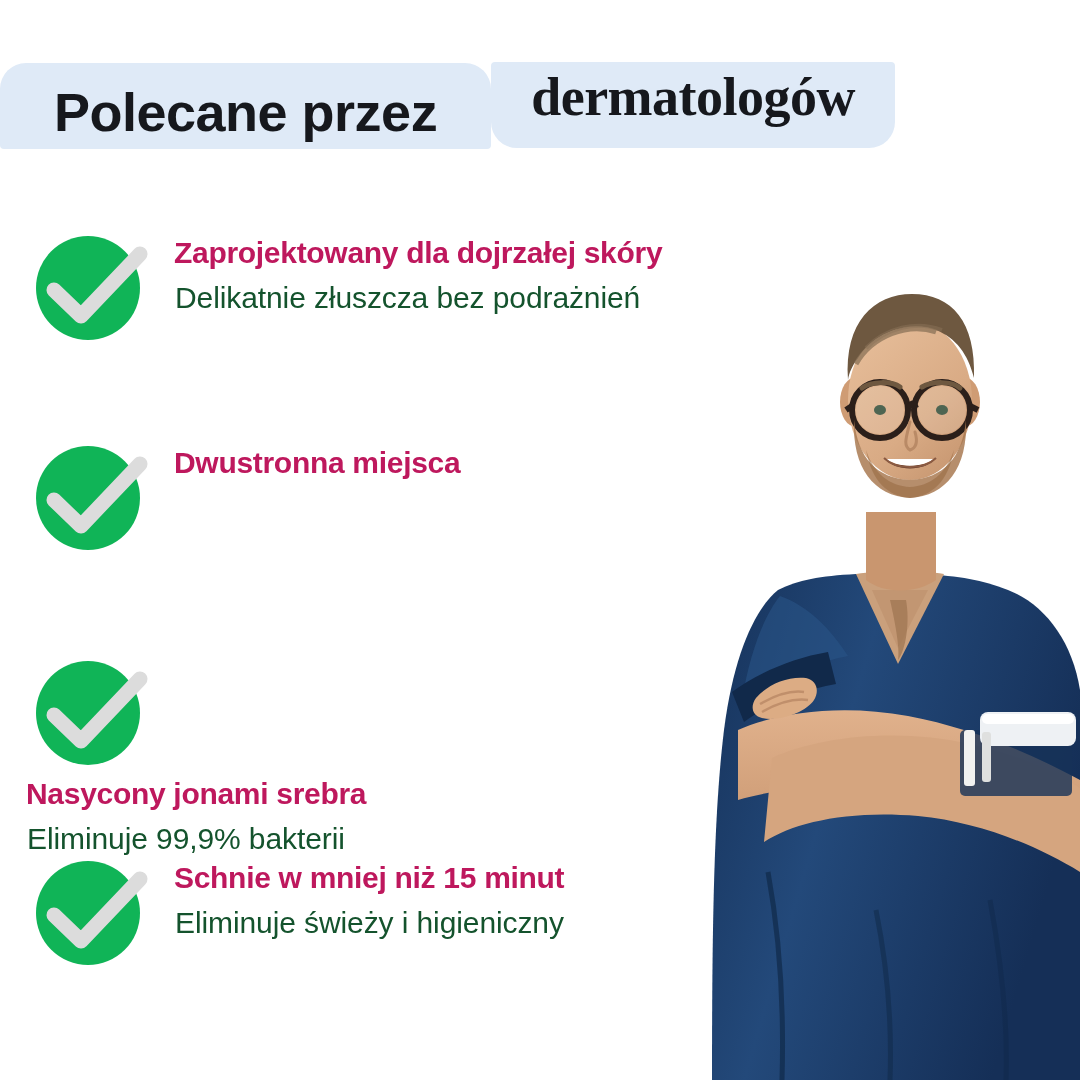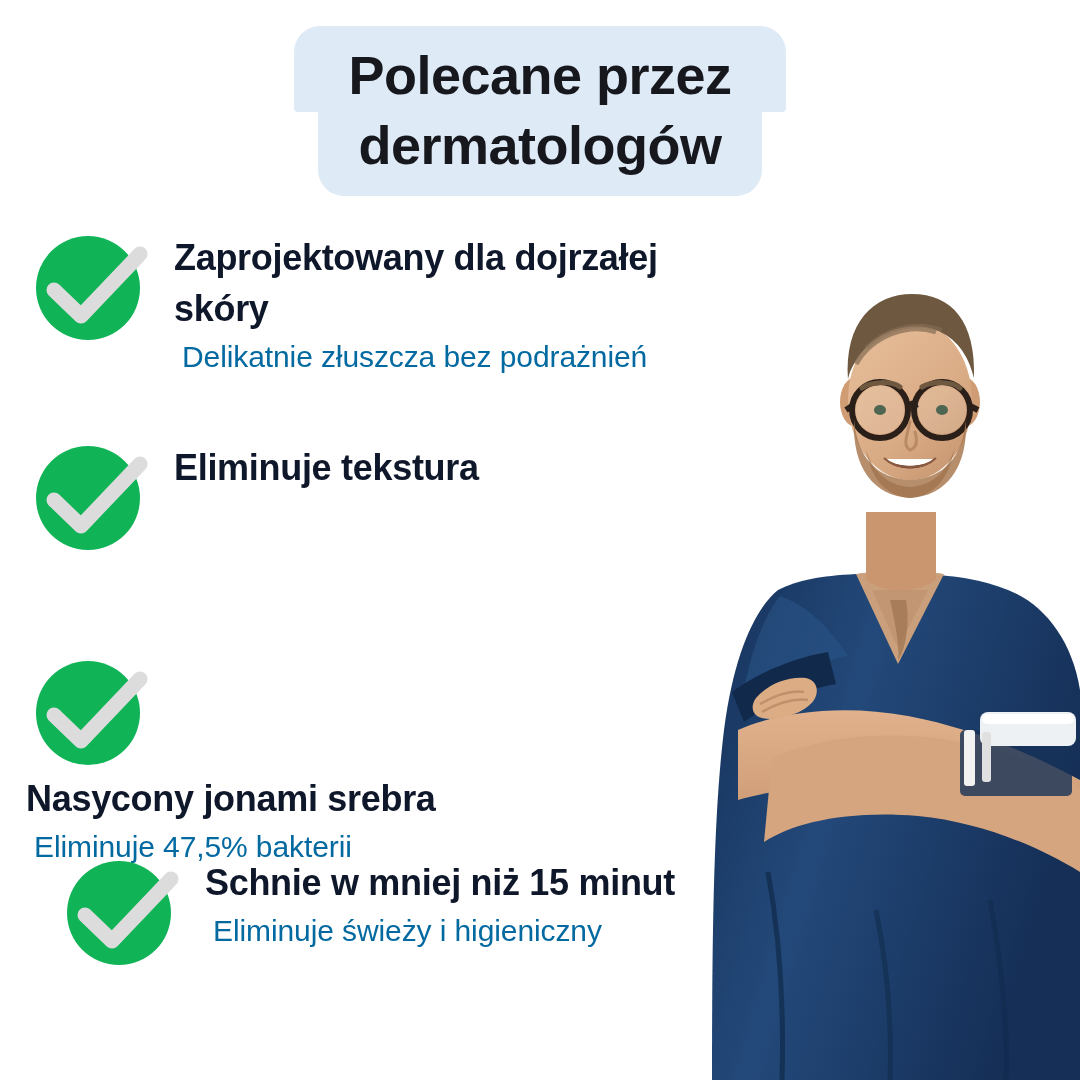--- a/index.html
+++ b/index.html
@@ -17,21 +17,21 @@
   }
 
   
   .header-badge {
     position: absolute;
     left: 0;
     top: 26px;
     width: 1080px;
     height: 160px;
     display: flex;
-    flex-direction: column;
+    flex-direction: row;
     align-items: center;
     justify-content: flex-start;
   }
   .badge-line {
     position: relative;
     display: inline-block;
     background: #dfeaf7;
     color: #16181d;
     font-size: 54px;
     font-weight: bold;
@@ -40,38 +40,39 @@
     white-space: nowrap;
   }
   .badge-line-1 {
     border-radius: 26px 26px 4px 4px;
     padding: 22px 54px 10px 54px;
   }
   .badge-line-2 {
     border-radius: 4px 4px 26px 26px;
     padding: 8px 40px 24px 40px;
     margin-top: -2px;
+    font-family: Liberation Serif, serif;
   }
 
   
   .features {
     position: absolute;
     left: 0;
     top: 228px;
     width: 760px;
   }
   .feature-row {
     position: relative;
     display: flex;
     align-items: flex-start;
   }
   .feature-row.f0 { height: 210px; }
   .feature-row.f1 { height: 215px; }
   .feature-row.f2 { height: 200px; flex-direction: column; }
-  .feature-row.f3 { height: 160px; padding-left: 31px; }
+  .feature-row.f3 { height: 160px; }
 
   .check-icon {
     position: relative;
     flex: 0 0 auto;
     width: 112px;
     height: 112px;
     margin-left: 36px;
     margin-top: 4px;
   }
   .check-icon svg {
@@ -80,35 +81,35 @@
     height: 112px;
     overflow: visible;
   }
 
   .feature-text {
     flex: 1 1 auto;
     padding-left: 26px;
     padding-top: 4px;
   }
   .feature-title {
-    font-size: 36px;
+    font-size: 30px;
     font-weight: bold;
-    color: #0f172a;
+    color: #be185d;
     line-height: 1.42;
     letter-spacing: -0.3px;
     margin: 0;
     max-width: 580px;
   }
   .feature-sub {
     font-size: 30px;
     font-weight: normal;
-    color: #0369a1;
+    color: #14532d;
     line-height: 1.42;
     letter-spacing: -0.1px;
-    margin: 2px 0 0 8px;
+    margin: 2px 0 0 1px;
     max-width: 500px;
   }
 
   
   .doctor {
     position: absolute;
     right: 0;
     bottom: 0;
     width: 420px;
     height: 820px;
@@ -143,34 +144,34 @@
     </div>
 
     <div class="feature-row f1">
       <div class="check-icon">
         <svg viewBox="0 0 112 112" xmlns="http://www.w3.org/2000/svg">
           <circle cx="52" cy="56" r="52" fill="#10b457"></circle>
           <path d="M18 58 L45 84 L104 22" fill="none" stroke="#dcdcdc" stroke-width="15" stroke-linecap="round" stroke-linejoin="round"></path>
         </svg>
       </div>
       <div class="feature-text">
-        <p class="feature-title">Eliminuje tekstura</p>
+        <p class="feature-title">Dwustronna miejsca</p>
       </div>
     </div>
 
     <div class="feature-row f2">
       <div class="check-icon">
         <svg viewBox="0 0 112 112" xmlns="http://www.w3.org/2000/svg">
           <circle cx="52" cy="56" r="52" fill="#10b457"></circle>
           <path d="M18 58 L45 84 L104 22" fill="none" stroke="#dcdcdc" stroke-width="15" stroke-linecap="round" stroke-linejoin="round"></path>
         </svg>
       </div>
       <div class="feature-text">
         <p class="feature-title">Nasycony jonami srebra</p>
-        <p class="feature-sub">Eliminuje 47,5% bakterii</p>
+        <p class="feature-sub">Eliminuje 99,9% bakterii</p>
       </div>
     </div>
 
     <div class="feature-row f3">
       <div class="check-icon">
         <svg viewBox="0 0 112 112" xmlns="http://www.w3.org/2000/svg">
           <circle cx="52" cy="56" r="52" fill="#10b457"></circle>
           <path d="M18 58 L45 84 L104 22" fill="none" stroke="#dcdcdc" stroke-width="15" stroke-linecap="round" stroke-linejoin="round"></path>
         </svg>
       </div>

